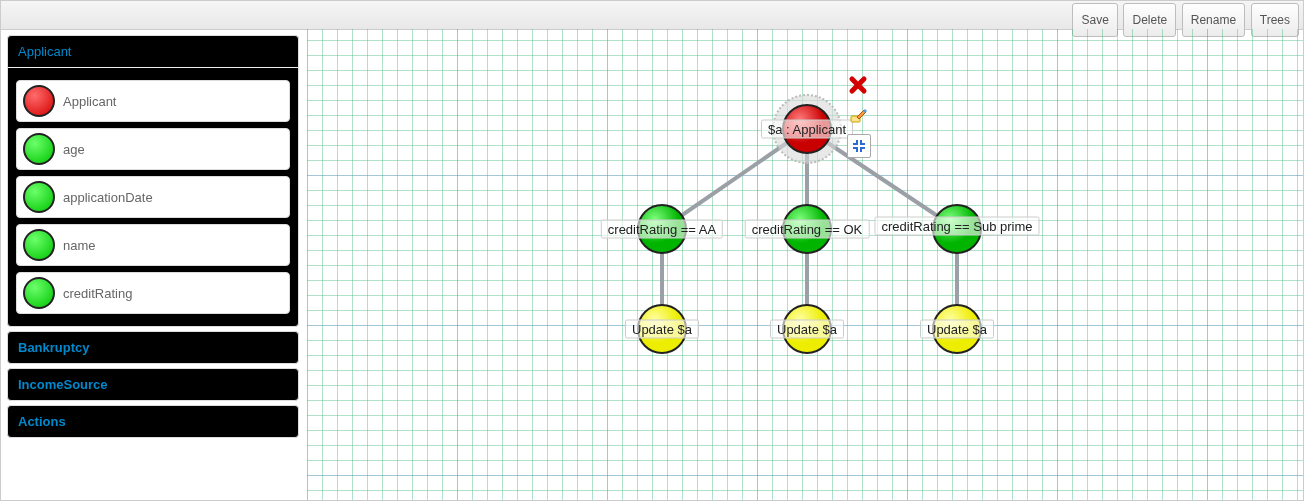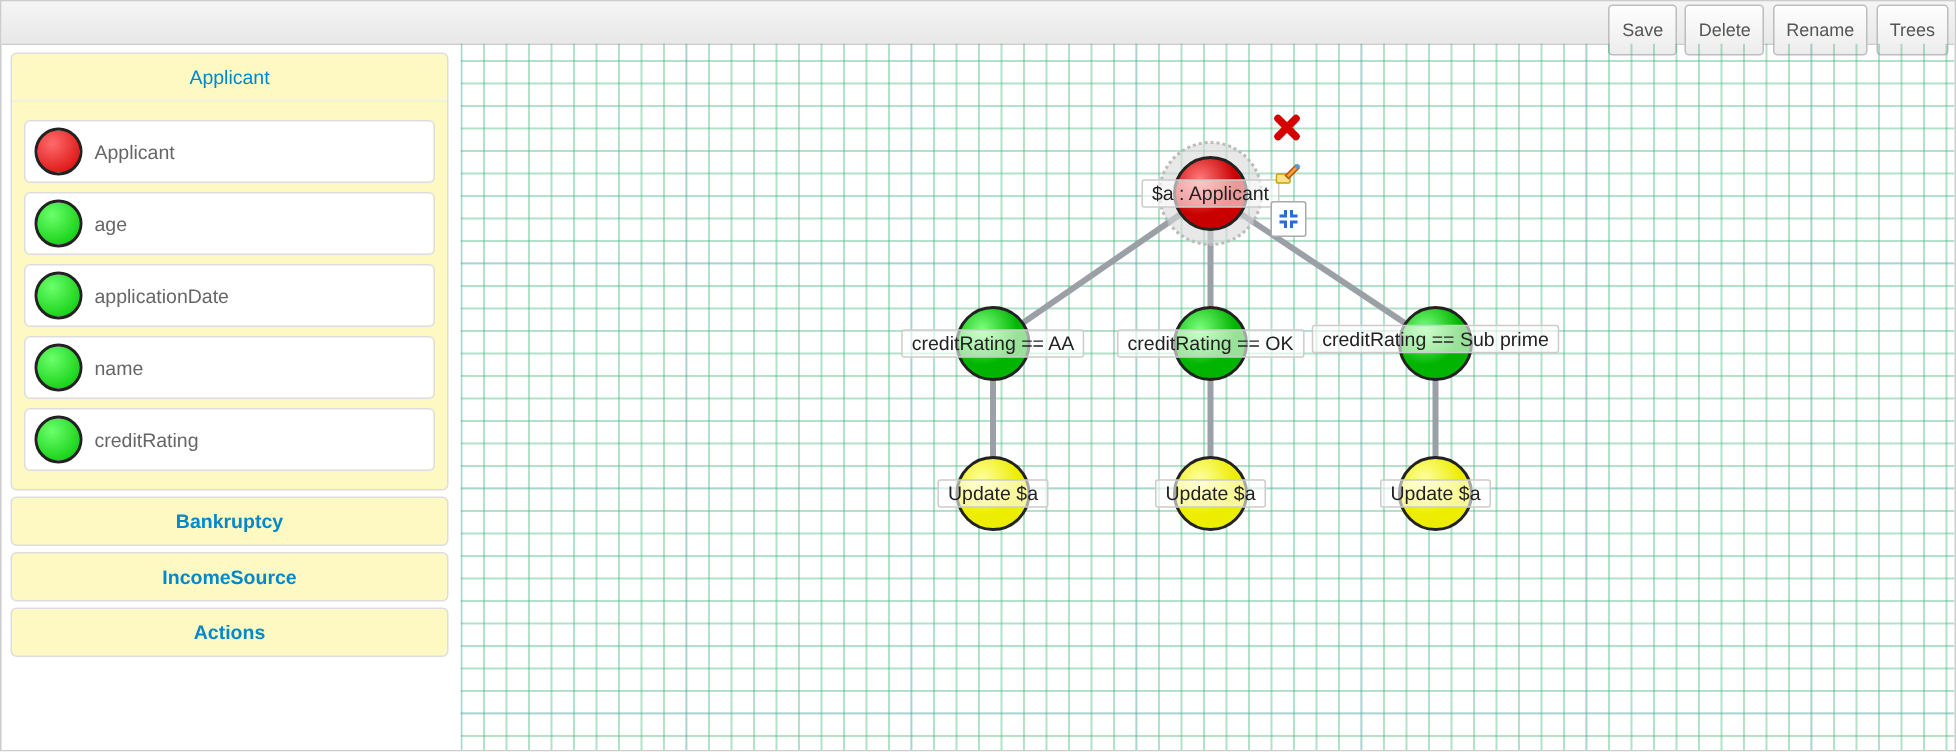--- a/index.html
+++ b/index.html
@@ -3,21 +3,21 @@
 <meta charset="utf-8">
 <style>
   html,body{margin:0;padding:0;font-family:Arial,Helvetica,sans-serif;font-size:13px;color:#333;background:#fff;}
   .app{width:1304px;height:501px;position:relative;overflow:hidden;border:1px solid #ccc;box-sizing:border-box;}
   .titlebar{height:28px;line-height:28px;background:linear-gradient(#f5f5f5,#e8e8e8);border-bottom:1px solid #ccc;padding:0 6px;position:relative;}
   .titlebar .title{font-size:15px;color:#555;}
   .titlebar .btns{position:absolute;right:4px;top:2px;}
   .btn{display:inline-block;background:linear-gradient(#fefefe,#ececec);border:1px solid #bdbdbd;border-radius:3px;padding:2px 8px;margin-left:2px;font-size:12px;color:#555;cursor:pointer;}
   .body{position:absolute;top:28px;left:0;right:0;bottom:0;}
   .sidebar{position:absolute;left:6px;top:6px;width:292px;bottom:0;}
-  .panel{border:1px solid #ddd;border-radius:4px;margin-bottom:4px;background:#fef9c3;text-align:center;}
+  .panel{border:1px solid #ddd;border-radius:4px;margin-bottom:4px;background:#000000;}
   .panel-hd{padding:8px 10px;color:#0088cc;cursor:pointer;border-bottom:1px solid #eee;font-size:13px;}
   .panel-hd.collapsed{border-bottom:none;font-weight:bold;}
   .panel-body{padding:6px;}
   .item{border:1px solid #ddd;border-radius:4px;margin:6px 2px;padding:4px 6px;display:flex;align-items:center;gap:8px;cursor:grab;background:#fff;}
   .swatch{width:28px;height:28px;border-radius:50%;border:2px solid #222;flex:0 0 auto;}
   .swatch.red{background:radial-gradient(circle at 35% 30%,#ff6b6b,#d40000);}
   .swatch.green{background:radial-gradient(circle at 35% 30%,#6bff6b,#00c400);}
   .item-label{color:#666;font-size:13px;}
   .canvas{position:absolute;left:306px;right:0;top:0;bottom:0;overflow:hidden;}
   .grid{position:absolute;inset:0;

